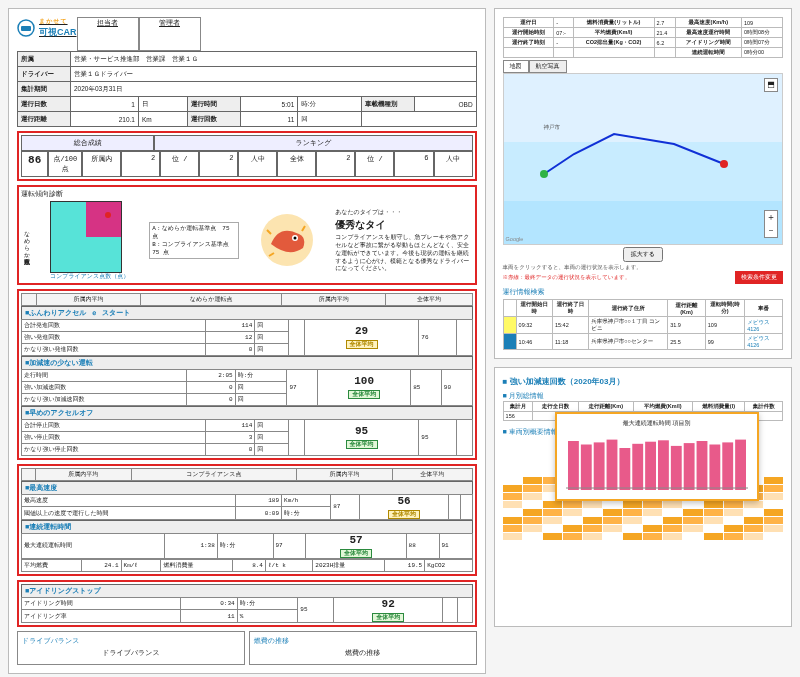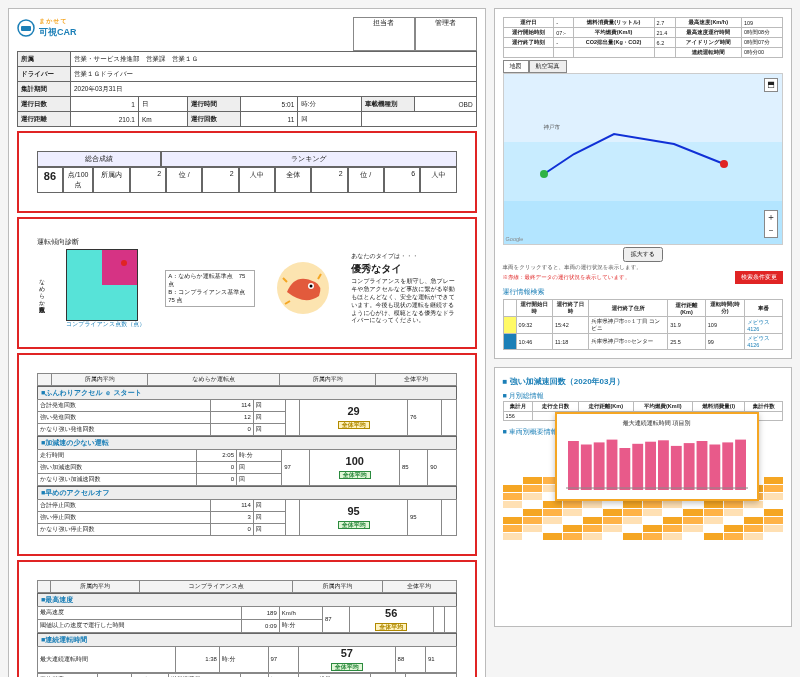--- a/index.html
+++ b/index.html
@@ -6,21 +6,21 @@
   .sheet { background:#fff; border:1px solid #bbb; padding:8px; box-sizing:border-box; }
   .left { width:480px; }
   .right { width:300px; display:flex; flex-direction:column; gap:8px; }
   .logo { display:flex; align-items:center; gap:4px; font-size:9px; color:#1b7fb7; font-weight:bold; }
   .logo-sub { color:#f5a623; font-size:6px; letter-spacing:1px; }
   .hdr-box { border:1px solid #888; width:60px; height:32px; text-align:center; font-size:7px; }
   h1 { font-size:14px; margin:4px 0; letter-spacing:2px; font-weight:600;}
   table { border-collapse:collapse; width:100%; }
   .tb th,.tb td { border:1px solid #666; padding:1px 3px; font-size:6.5px; text-align:left; height:12px;}
   .tb th { background:#eee; width:46px; }
-  .red-frame { border:2px solid #e02424; padding:18px; margin-top:4px; }
+  .red-frame { border:2px solid #e02424; padding:2px; margin-top:4px;font-family:Liberation Mono, monospace; }
   .score-row { display:flex; font-size:7px; }
   .score-row > div { border:1px solid #666; padding:2px 4px; flex:1; text-align:center; }
   .badge-avg { background:#e2f7d8; color:#2b8a3e; border:1px solid #2b8a3e; font-size:6px; padding:0 3px; }
   .badge-avg-y { background:#fff3bf; color:#b08900; border:1px solid #b08900; font-size:6px; padding:0 3px; }
   .diag { display:flex; gap:20px; align-items:center; }
   .quad { width:70px; height:70px; position:relative; border:1px solid #333; }
   .quad div { position:absolute; width:50%; height:50%; }
   .mini-text { font-size:6px; line-height:1.3; }
   .sec-title { background:#eee; border:1px solid #666; border-bottom:none; font-size:7px; padding:1px 3px; font-weight:bold; color:#1b7fb7;}
   .mini-tb th,.mini-tb td { border:1px solid #888; font-size:6px; padding:0 2px; height:11px;}
@@ -33,21 +33,21 @@
   .heat div { height:7px; }
   .pop { position:absolute; top:44px; left:60px; width:190px; background:#fff; border:2px solid #f5a623; padding:5px 5px 8px 5px; box-shadow:0 2px 6px rgba(0,0,0,.25);}
   .north-ico{position:absolute;top:4px;right:4px;width:12px;height:12px;border:1px solid #888;background:#fff;font-size:8px;text-align:center;line-height:12px;}
   .zoom{position:absolute;bottom:6px;right:4px;width:12px;background:#fff;border:1px solid #888;font-size:9px;text-align:center;}
   .tiny{font-size:5.5px;color:#555;}
 </style>
 </head>
 <body>
 
 <div class="sheet left">
-  <div style="display:flex;justify-content:space-between;align-items:flex-start;">
+  <div style="display:flex;justify-content:flex-start;align-items:flex-start;text-decoration:underline;">
     <div class="logo">
       <svg width="18" height="18">
           <circle cx="9" cy="9" r="8" fill="none" stroke="#1b7fb7" stroke-width="1.5"></circle>
           <rect x="4" y="7" width="10" height="5" rx="1" fill="#1b7fb7"></rect>
         </svg>
       <div>
           <div class="logo-sub">まかせて</div>
           <div>可視CAR</div>
         </div>
     </div>

